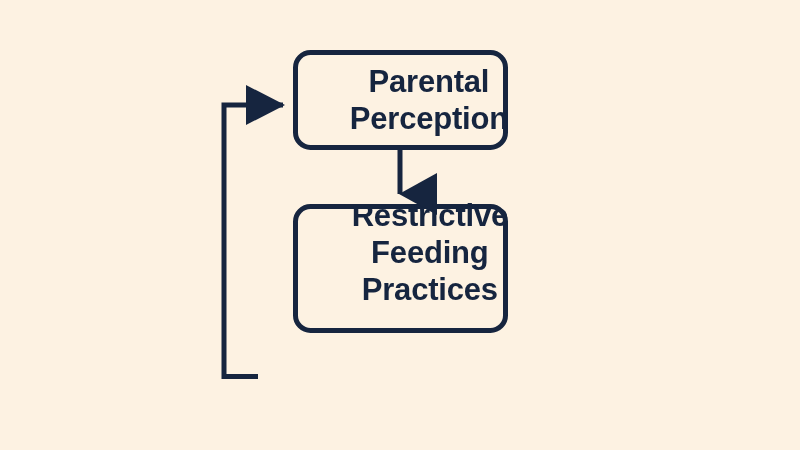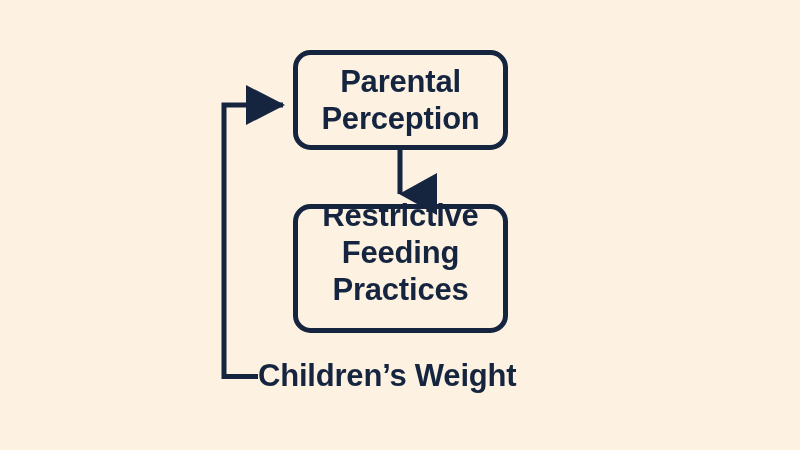--- a/index.html
+++ b/index.html
@@ -24,21 +24,21 @@
     left: 0;
     top: 0;
     width: 800px;
     height: 450px;
   }
   .node-box {
     position: absolute;
     box-sizing: border-box;
     display: flex;
     align-items: center;
-    justify-content: center;
+    justify-content: flex-end;
     text-align: center;
   }
   .node-label {
     color: #16253F;
     font-family: "Liberation Sans", sans-serif;
     font-weight: 700;
     font-size: 31px;
     line-height: 37px;
     letter-spacing: -0.2px;
     white-space: pre-line;
@@ -98,17 +98,14 @@
     <span class="node-label">Parental
 Perception</span>
   </div>
 
   <div class="node-box" id="box-restrictive-feeding">
     <span class="node-label">Restrictive
 Feeding
 Practices</span>
   </div>
 
-  <div id="label-childrens-weight">
-    <span class="node-label">Children’s Weight</span>
-  </div>
 
 </div>
 
 </body></html>

